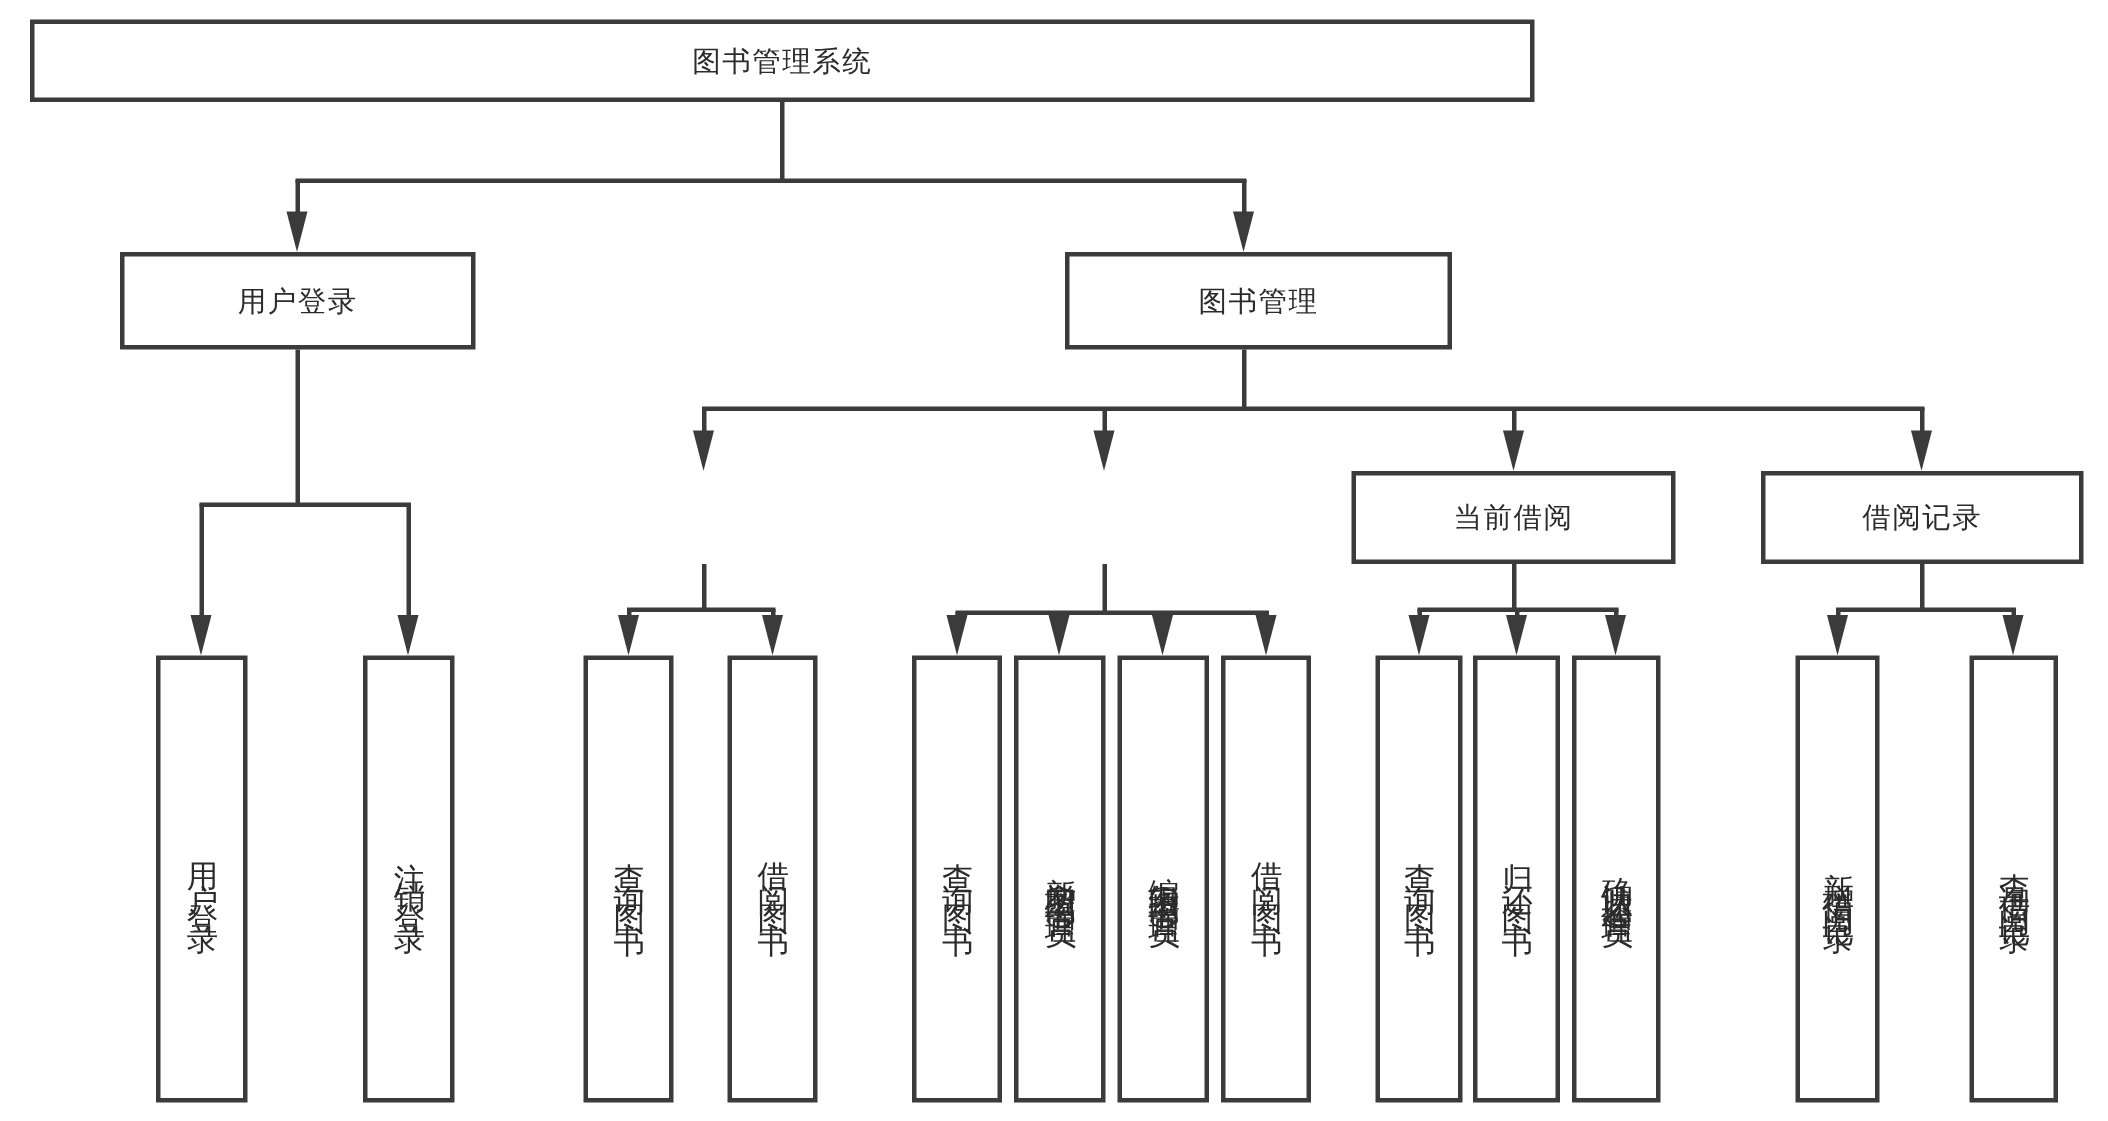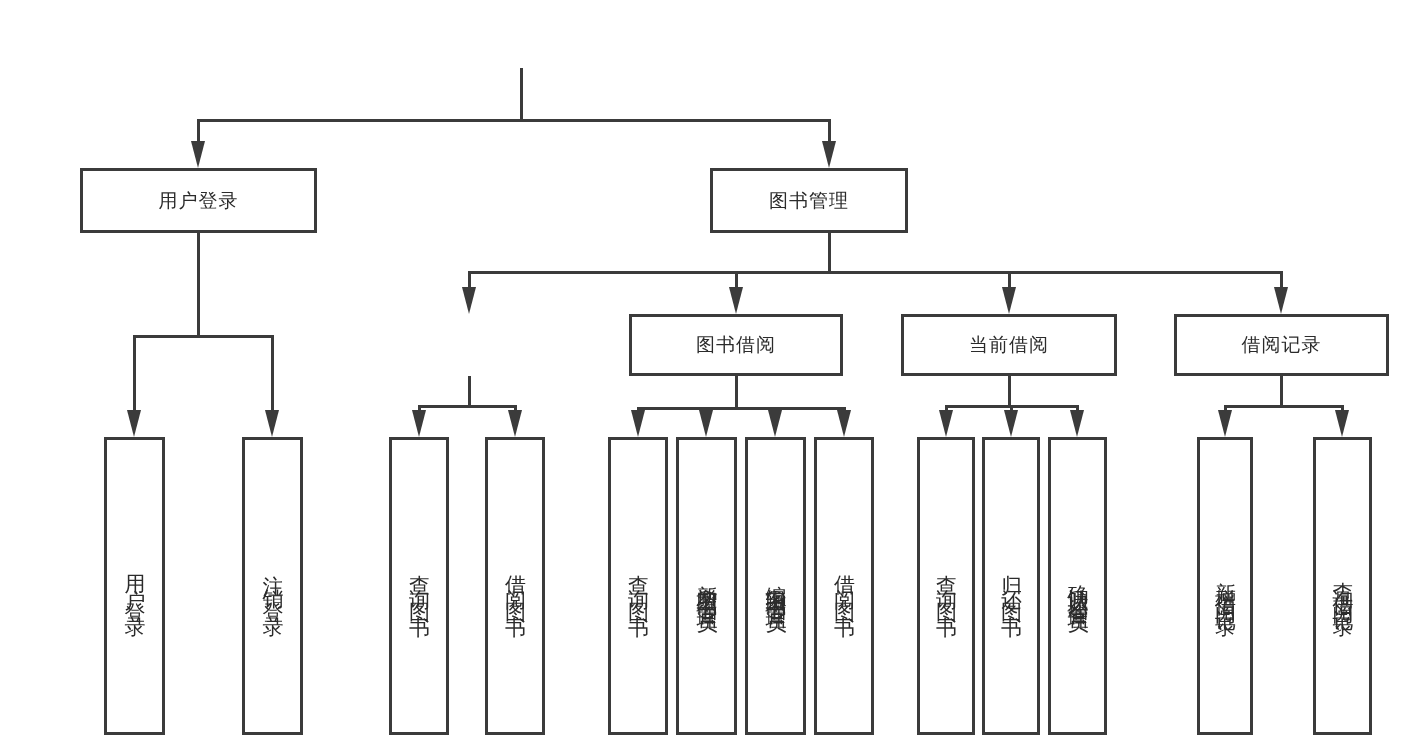--- a/index.html
+++ b/index.html
@@ -58,28 +58,28 @@
     letter-spacing:1px;
     white-space:nowrap;
     z-index:10;
     text-shadow:0 0 2px rgba(255,255,255,0.9);
   }
 </style>
 </head>
 <body>
 
 <div id="stage">
+<div class="node h" style="left: 20px; top: 13px; width: 1003px; height: 55px;">
+      <span class="lbl">图书管理系统</span>
+    </div>
     <div class="node h" style="left: 80px; top: 168px; width: 237px; height: 65px;">
       <span class="lbl">用户登录</span>
     </div>
-    <div class="node h" style="left: 710px; top: 168px; width: 198px; height: 65px;">
+    <div class="node h" style="left: 710px; top: 168px; width: 258px; height: 65px;">
       <span class="lbl">图书管理</span>
-    </div>
-    <div class="node h" style="left: 629px; top: 314px; width: 214px; height: 62px;">
-      <span class="lbl">图书借阅</span>
     </div>
     <div class="node h" style="left: 901px; top: 314px; width: 216px; height: 62px;">
       <span class="lbl">当前借阅</span>
     </div>
     <div class="node h" style="left: 1174px; top: 314px; width: 215px; height: 62px;">
       <span class="lbl">借阅记录</span>
     </div>
     <div class="node v" style="left: 104px; top: 437px; width: 61px; height: 298px;">
       <span class="lbl" style="letter-spacing: 14px;">用户登录</span>
     </div>

